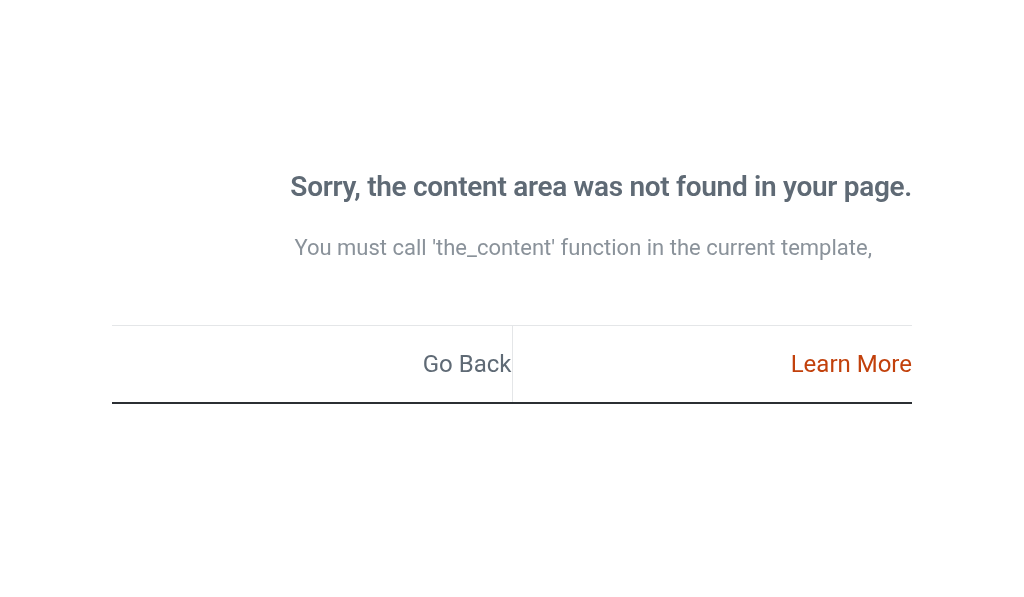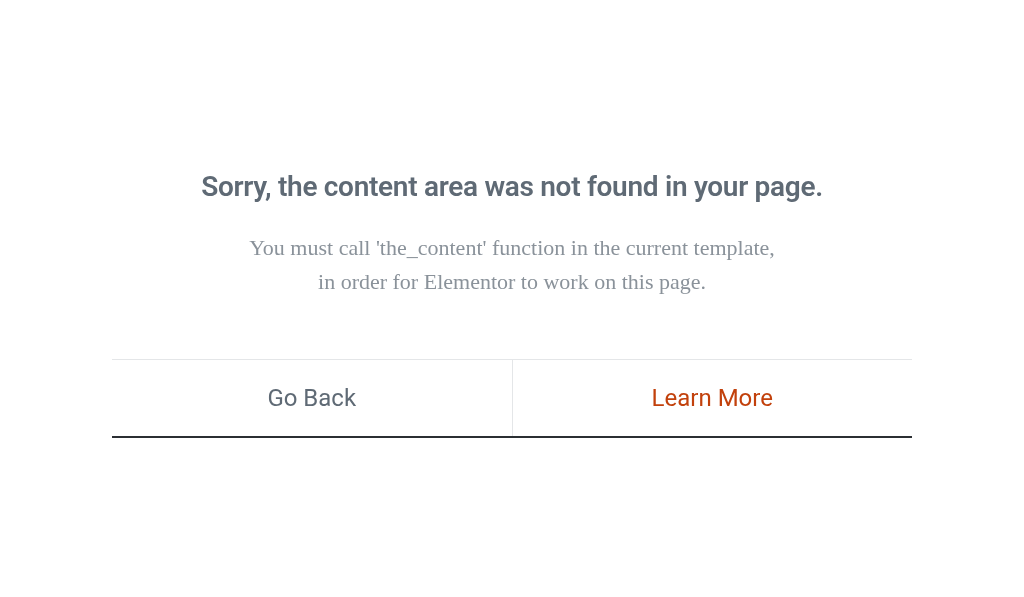--- a/index.html
+++ b/index.html
@@ -1,18 +1,19 @@
 <!DOCTYPE html>
 <html><head>
   <meta charset="utf-8">
   <style>
     * {
       margin: 0;
       padding: 0;
       box-sizing: border-box;
+      text-align: right;
     }
     body {
       width: 1024px;
       height: 597px;
       background: #ffffff;
       font-family: -apple-system, BlinkMacSystemFont, "Segoe UI", Roboto, Helvetica, Arial, sans-serif;
       display: flex;
       justify-content: center;
       align-items: flex-start;
     }
@@ -28,21 +29,20 @@
       margin-bottom: 28px;
       letter-spacing: -0.3px;
     }
     .description {
       color: #8a929a;
       font-size: 22px;
       font-weight: 400;
       line-height: 1.55;
       margin-bottom: 60px;
       padding: 0 40px;
-      font-family: Liberation Serif, serif;
     }
     .button-row {
       display: flex;
       width: 100%;
       border-top: 1px solid #e4e6e8;
       border-bottom: 2px solid #2b2f33;
       margin-top: 32px;
     }
     .btn {
       flex: 1;
@@ -65,19 +65,18 @@
       color: #c2410c;
     }
   </style>
 </head>
 <body>
 
 <div class="dialog">
   <h1 class="title">Sorry, the content area was not found in your page.</h1>
   <p class="description">
     <span>You must call 'the_content' function in the current template,</span><br>
-    <span>in order for Elementor to work on this page.</span>
   </p>
   <div class="button-row">
     <button class="btn btn-back">Go Back</button>
     <button class="btn btn-learn">Learn More</button>
   </div>
 </div>
 
 </body></html>

